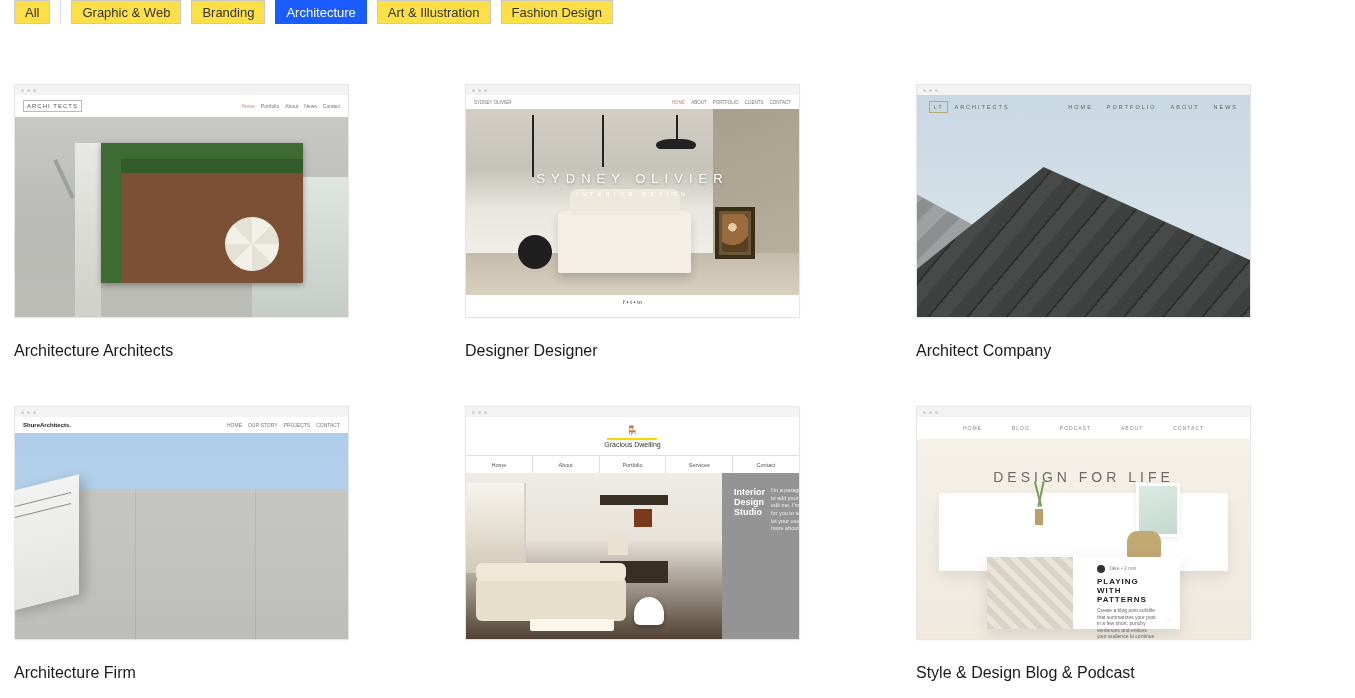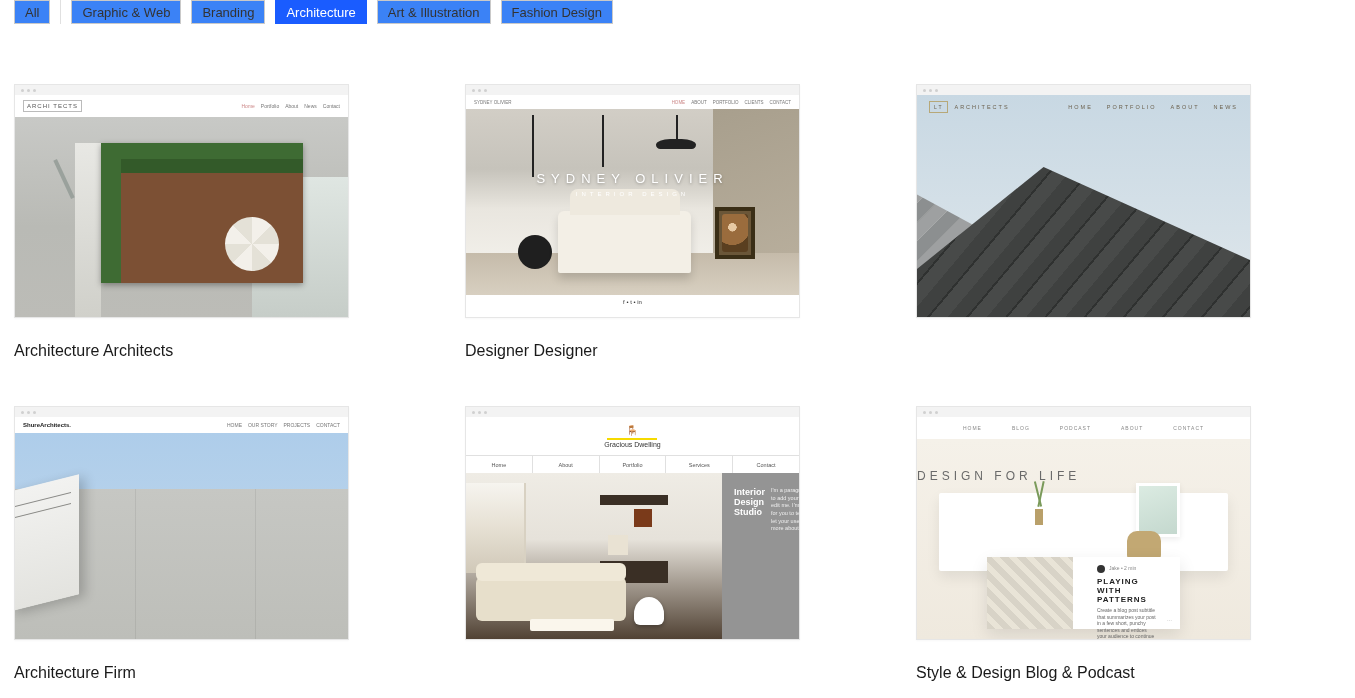--- a/index.html
+++ b/index.html
@@ -14,21 +14,21 @@
     gap: 10px;
     padding: 0 0 14px 0;
   }
   .filter-btn {
     display: inline-flex;
     align-items: center;
     height: 24px;
     padding: 0 10px;
     font-size: 13px;
     color: #333;
-    background: #3b82f6;
+    background: #fde047;
     border: 1px solid #c9c9c9;
     cursor: pointer;
     user-select: none;
   }
   .filter-btn.active {
     background: #1a5cff;
     border-color: #1a5cff;
     color: #fff;
   }
   .filter-divider {
@@ -166,21 +166,21 @@
      linear-gradient(#3a2f25,#3a2f25) 0 66px/100% 22px no-repeat;
   }
   .t4-chair { position:absolute; bottom:14px; right:58px; width:30px; height:28px; background:#fff; border-radius:50% 50% 6px 6px / 60% 60% 6px 6px; box-shadow:0 2px 4px rgba(0,0,0,.3); }
   .t4-side { flex:1; background:#949494; color:#fff; padding:14px 12px; display:flex; flex-direction:row; gap:6px; }
   .t4-side h4 { font-size:9px; font-weight:600; }
   .t4-side p { font-size:5.5px; line-height:1.4; color:#eee; }
   .t4-side .btn { margin-top:auto; font-size:6px; padding:4px 0; border-top:1px solid rgba(255,255,255,.35); border-bottom:1px solid rgba(255,255,255,.35); width:54px; text-align:left;}
 
   
   .t5-head { height:22px; display:flex; align-items:center; justify-content:center; gap:30px; font-size:5px; letter-spacing:1px; color:#888; background:#fff; }
-  .t5-title { position:absolute; top:30px; left:0; right:0; font-size:12px; letter-spacing:4px; color:#6a6a6a; }
+  .t5-title { position:absolute; top:30px; left:0; right:0; text-align:center; font-size:14px; letter-spacing:4px; color:#6a6a6a; }
   .t5-body { height:200px; position:relative; background:linear-gradient(180deg,#f5f1e9 0%, #efe9de 100%); }
   .t5-desk { position:absolute; top:54px; left:22px; right:22px; height:78px; background:#fff; border-radius:2px; box-shadow:0 6px 14px rgba(0,0,0,.08); }
   .t5-frame { position:absolute; top:44px; right:70px; width:44px; height:54px; border:3px solid #fff; background:linear-gradient(160deg,#dbebe2 0%, #c4d8ce 100%); box-shadow:0 2px 6px rgba(0,0,0,.08);}
   .t5-plant { position:absolute; top:46px; left:118px; width:8px; height:40px; background:linear-gradient(180deg,transparent 60%, #b9a06a 60%); }
   .t5-plant:before,.t5-plant:after{content:"";position:absolute;bottom:18px;width:2px;height:26px;background:#7a9a5a;}
   .t5-plant:before{left:2px;transform:rotate(-14deg);} .t5-plant:after{left:5px;transform:rotate(12deg);}
   .t5-chair { position:absolute; top:92px; left:210px; width:34px; height:28px; background:#c2a873; border-radius:10px 10px 4px 4px; }
   .t5-chair:after{content:"";position:absolute;left:50%;bottom:-12px;width:3px;height:12px;background:#555;}
   .t5-post { position:absolute; bottom:10px; left:70px; right:70px; height:72px; background:#fff; box-shadow:0 6px 16px rgba(0,0,0,.1); display:flex; }
   .t5-post-img { width:86px; background:repeating-linear-gradient(45deg,#d8d3c7 0 6px,#e9e4d7 6px 12px); }
@@ -295,20 +295,21 @@
               <span>PORTFOLIO</span>
               <span>ABOUT</span>
               <span>NEWS</span>
             </div>
           </div>
           <div class="t2-metal"></div>
           <div class="t2-dark2"></div>
         </div>
       </div>
     </div>
+    <div class="card-title">Architect Company</div>
   </div>
 
   <div class="card">
     <div class="thumb-wrap">
       <div class="thumb-bar">
           <span class="dot"></span>
           <span class="dot"></span>
           <span class="dot"></span>
         </div>
       <div class="thumb">

